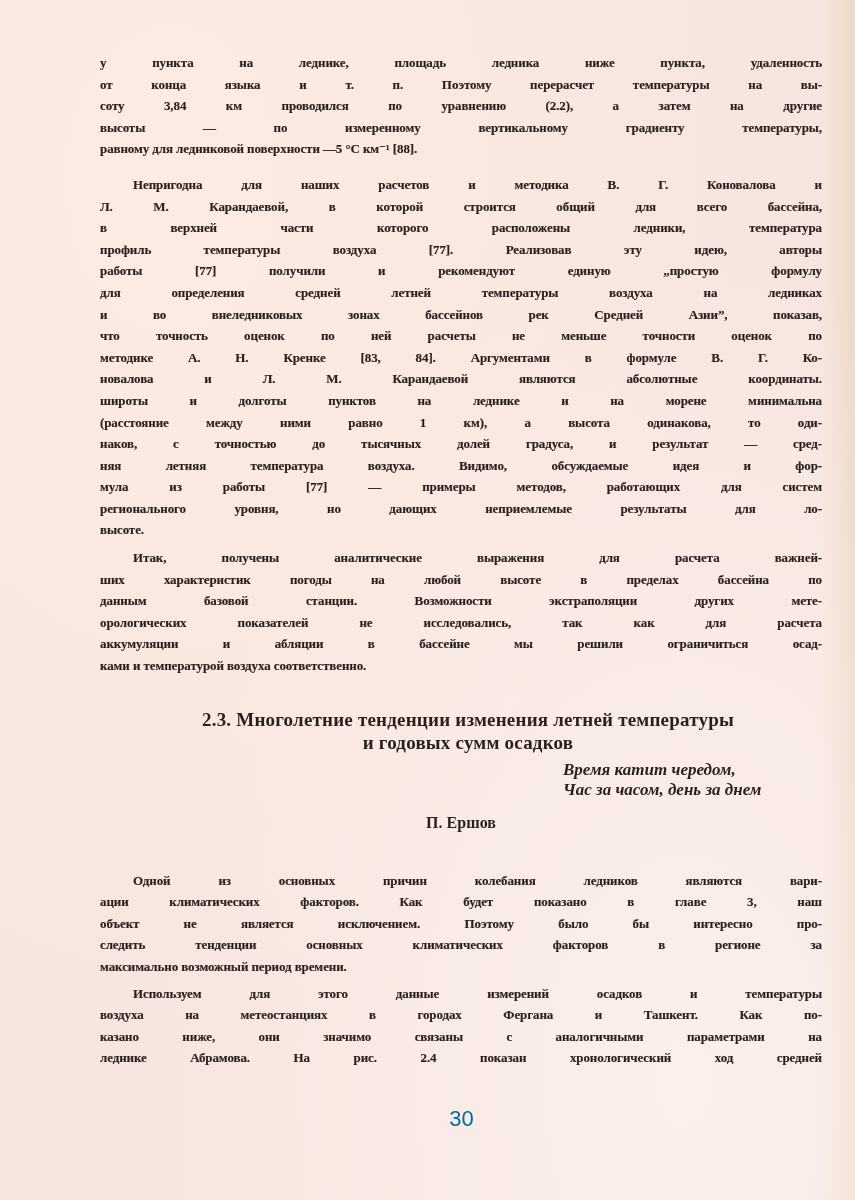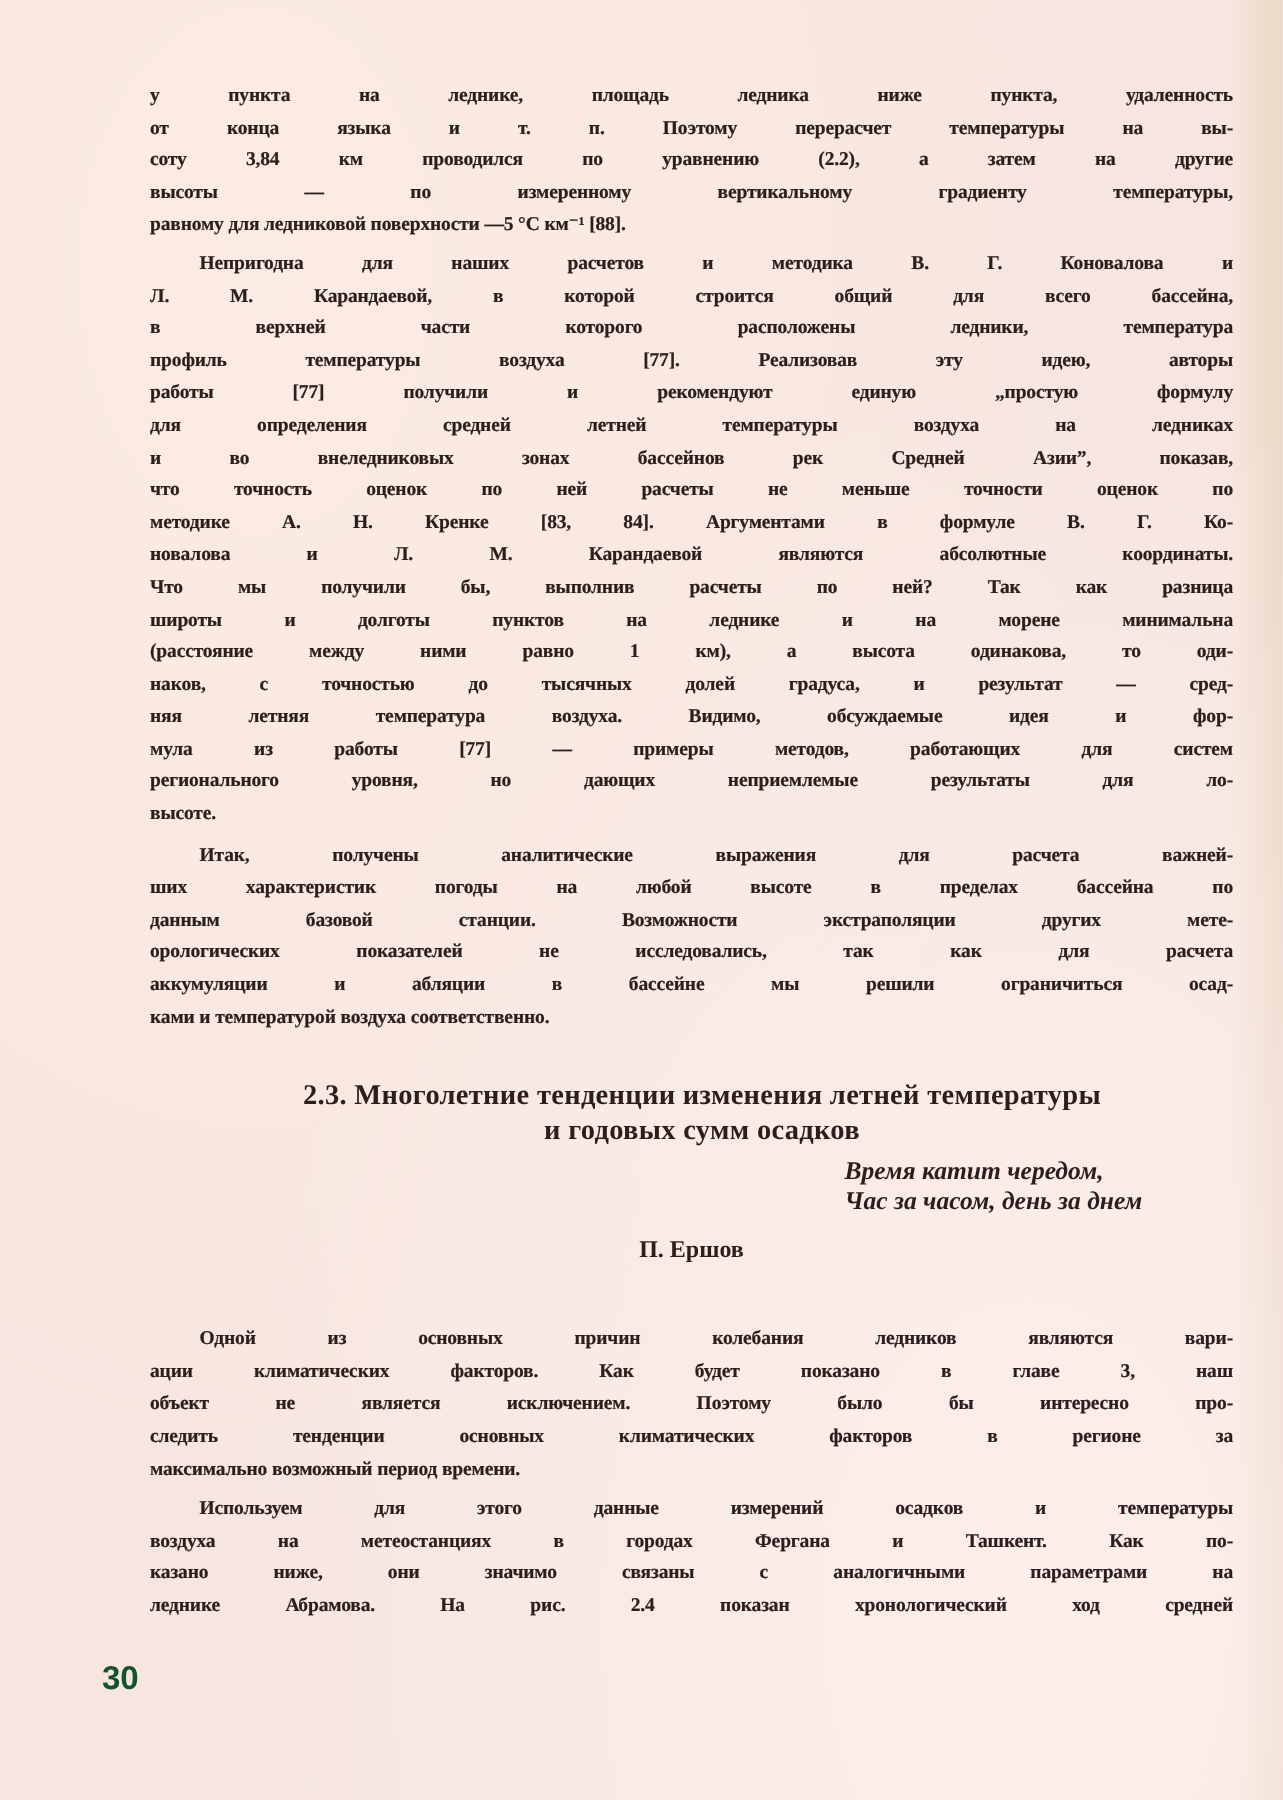--- a/index.html
+++ b/index.html
@@ -39,21 +39,21 @@
       -webkit-text-stroke: 0.15px #2a1f1c;
     }
     .line.last {
       text-align-last: left;
     }
     .line.indent {
       padding-left: 33px;
     }
     .para { margin: 0; }
     .p1 { }
-    .p2 { margin-top: 4px; }
+    .p2 { margin-top: 14px; }
     .p3 { margin-top: 6px; }
     .heading {
       margin-top: 31px;
       font-weight: bold;
       font-size: 19px;
       line-height: 23px;
       text-align: center;
       padding-left: 14px;
       letter-spacing: 0.2px;
     }
@@ -74,25 +74,25 @@
       font-weight: bold;
       padding-right: 0;
     }
     .p4 { margin-top: 38px; }
     .p5 { margin-top: 5px; }
     .pagenum {
       position: absolute;
       left: 0;
       width: 855px;
       top: 1106px;
-      text-align: left;
+      text-align: center;
       font-family: "Liberation Sans", "DejaVu Sans", sans-serif;
       font-size: 22px;
-      font-weight: bold;
-      color: #14532d;
+      font-weight: normal;
+      color: #0369a1;
       padding-left: 68px;
       box-sizing: border-box;
     }
   </style>
 </head>
 <body>
 
 <div class="page">
 
   <div class="para p1">
@@ -107,21 +107,20 @@
     <span class="line indent">Непригодна для наших расчетов и методика В. Г. Коновалова и</span>
     <span class="line">Л. М. Карандаевой, в которой строится общий для всего бассейна,</span>
     <span class="line">в верхней части которого расположены ледники, температура</span>
     <span class="line">профиль температуры воздуха [77]. Реализовав эту идею, авторы</span>
     <span class="line">работы [77] получили и рекомендуют единую „простую формулу</span>
     <span class="line">для определения средней летней температуры воздуха на ледниках</span>
     <span class="line">и во внеледниковых зонах бассейнов рек Средней Азии”, показав,</span>
     <span class="line">что точность оценок по ней расчеты не меньше точности оценок по</span>
     <span class="line">методике А. Н. Кренке [83, 84]. Аргументами в формуле В. Г. Ко-</span>
     <span class="line">новалова и Л. М. Карандаевой являются абсолютные координаты.</span>
-    <span class="line">Что мы получили бы, выполнив расчеты по ней? Так как разница</span>
     <span class="line">широты и долготы пунктов на леднике и на морене минимальна</span>
     <span class="line">(расстояние между ними равно 1 км), а высота одинакова, то оди-</span>
     <span class="line">наков, с точностью до тысячных долей градуса, и результат — сред-</span>
     <span class="line">няя летняя температура воздуха. Видимо, обсуждаемые идея и фор-</span>
     <span class="line">мула из работы [77] — примеры методов, работающих для систем</span>
     <span class="line">регионального уровня, но дающих неприемлемые результаты для ло-</span>
     <span class="line last">высоте.</span>
   </div>
 
   <div class="para p3">

